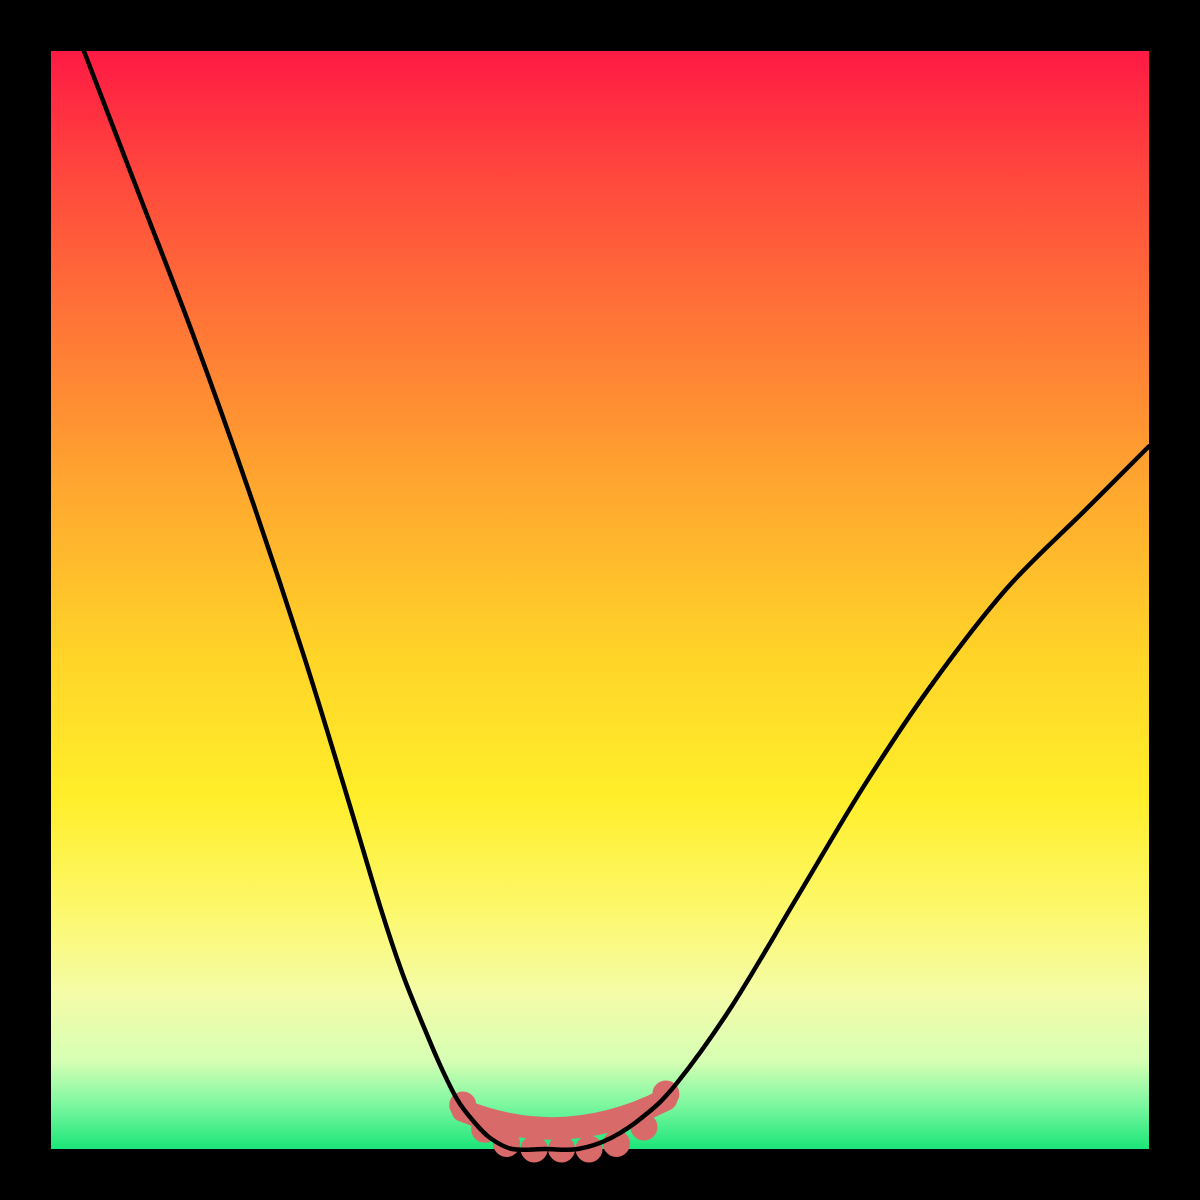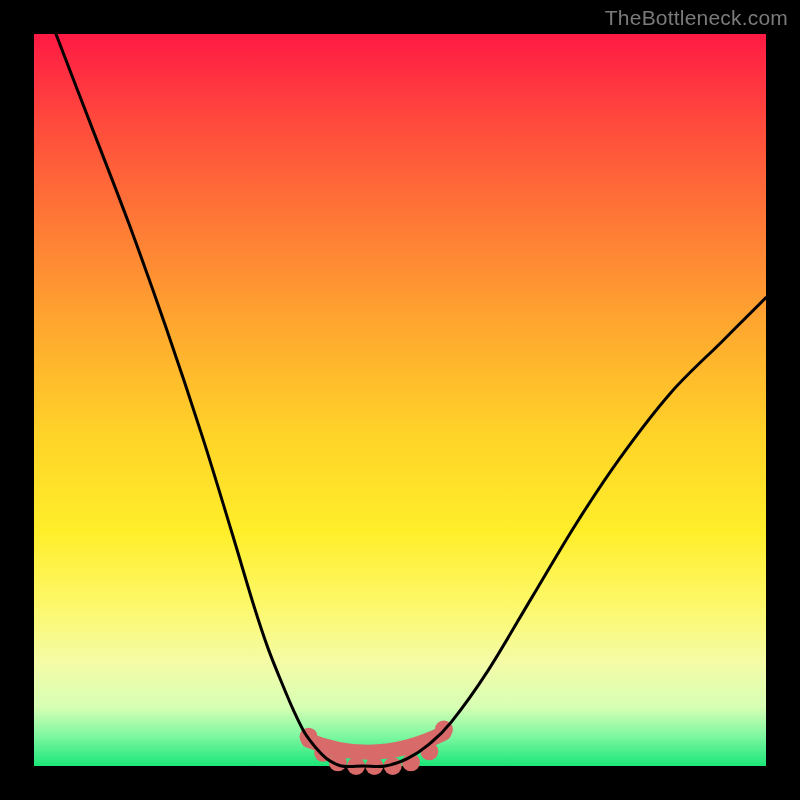--- a/index.html
+++ b/index.html
@@ -76,14 +76,13 @@
           <circle cx="358.68" cy="732" r="9" fill="#d86a6a"></circle>
           <circle cx="376.98" cy="728.34" r="9" fill="#d86a6a"></circle>
           <circle cx="395.28000000000003" cy="717.36" r="9" fill="#d86a6a"></circle>
           <circle cx="409.92" cy="695.4" r="9" fill="#d86a6a"></circle>
         </g>
       <g>
         <path id="main-curve" fill="none" stroke-linejoin="round" stroke-linecap="round" d="M 21.96,0 C 28.060000000000002,15.859999999999994 46.36000000000001,63.439999999999955 58.56,95.15999999999997 C 70.76,126.87999999999998 82.96,157.38000000000005 95.16,190.32000000000005 C 107.36,223.26000000000005 119.55999999999999,257.42 131.76,292.8 C 143.95999999999998,328.18 157.38,368.43999999999994 168.36,402.59999999999997 C 179.34000000000003,436.76 189.10000000000002,469.7 197.64000000000001,497.76 C 206.18,525.82 213.5,551.44 219.6,570.96 C 225.7,590.48 229.36,601.46 234.24,614.88 C 239.12,628.3 244.61,641.11 248.88000000000002,651.48 C 253.15000000000003,661.85 256.20000000000005,669.1700000000001 259.86,677.1 C 263.52,685.03 267.17999999999995,692.9599999999999 270.84,699.06 C 274.5,705.16 278.15999999999997,709.4300000000001 281.82,713.7 C 285.48,717.97 288.53000000000003,721.63 292.8,724.68 C 297.07,727.7299999999999 301.34,730.78 307.44,732 C 313.54,733.22 322.08000000000004,732 329.40000000000003,732 C 336.72,732 344.04,733.22 351.36,732 C 358.68,730.78 366,728.3399999999999 373.32,724.68 C 380.64,721.02 387.96000000000004,716.14 395.28000000000003,710.04 C 402.6,703.9399999999999 407.47999999999996,700.28 417.23999999999995,688.08 C 426.99999999999994,675.8800000000001 440.41999999999996,657.58 453.84,636.84 C 467.26,616.1 483.12000000000006,588.04 497.76000000000005,563.64 C 512.4000000000001,539.24 527.04,513.62 541.68,490.44 C 556.3199999999999,467.26 569.74,446.52 585.6,424.56 C 601.46,402.6 619.76,378.2 636.84,358.68 C 653.9200000000001,339.16 672.2199999999999,323.30000000000007 688.0799999999999,307.44000000000005 C 703.9399999999999,291.58000000000004 724.68,270.84 732,263.52" stroke="#000000" stroke-width="3"></path>
       </g>
     </svg>
   </div>
-  <div class="watermark">TheBottleneck.com</div>
 </div>
 
 </body></html>

